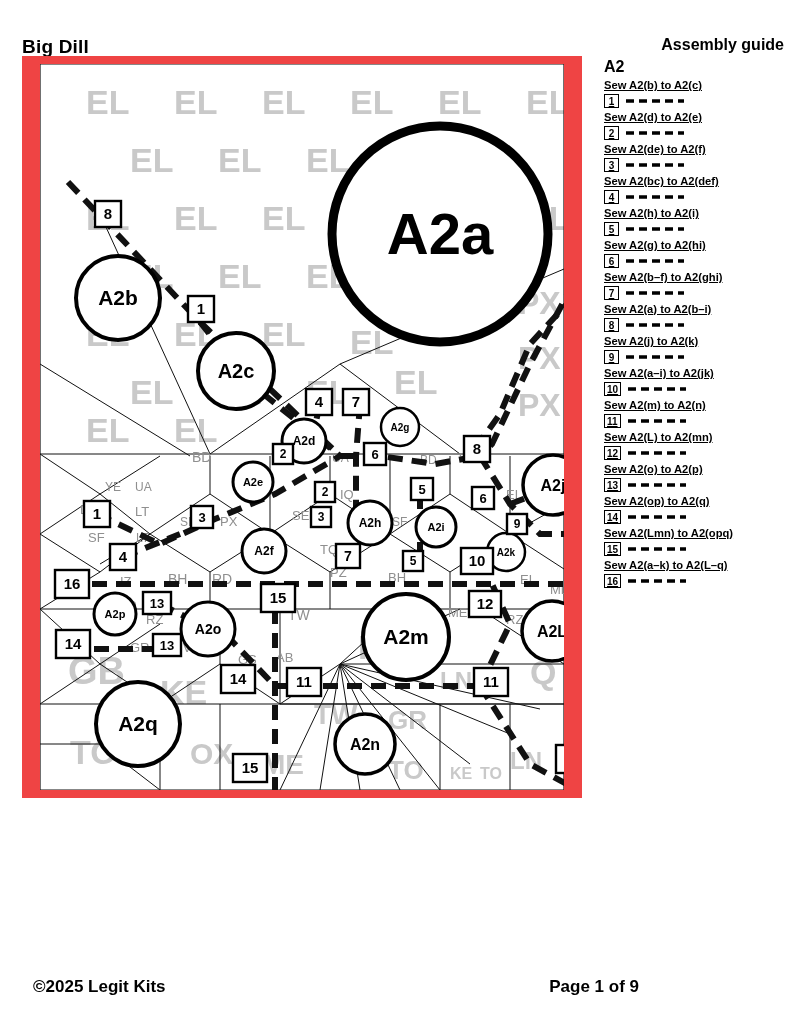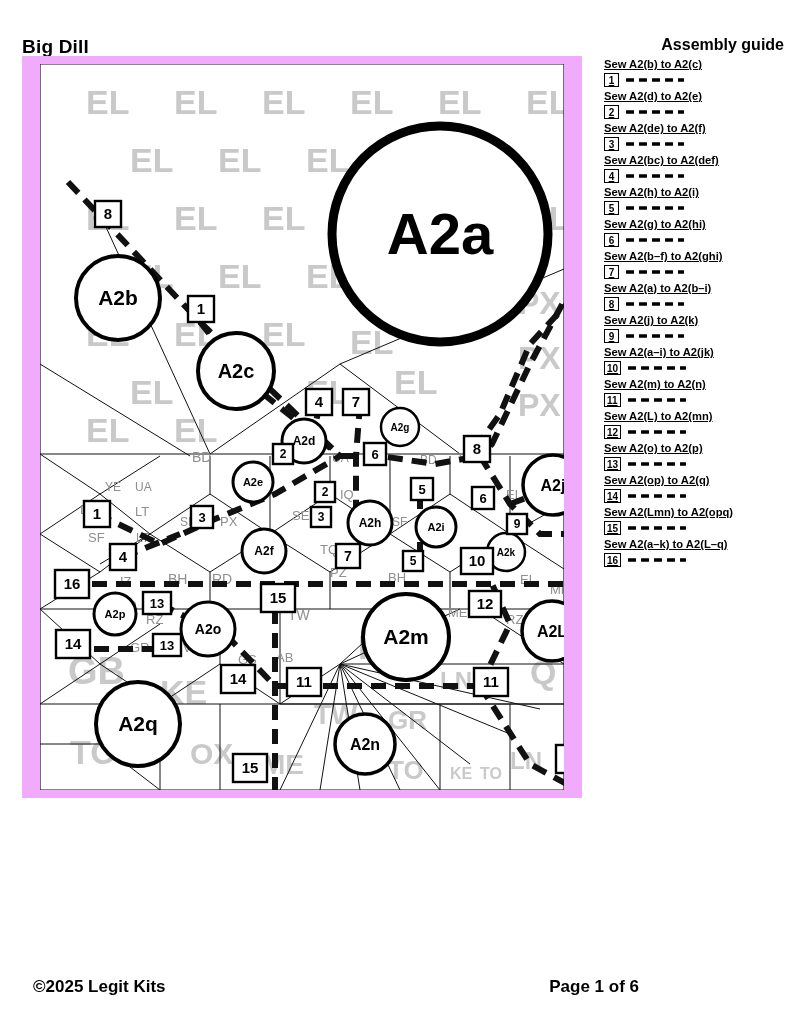--- a/index.html
+++ b/index.html
@@ -40,21 +40,21 @@
   #page-number {
     position: absolute; right: 16px; top: 0;
     font-size: 17px; font-weight: bold;
   }
 
   
   #diagram-panel {
     position: absolute;
     left: 22px; top: 56px;
     width: 560px; height: 742px;
-    background: #f0abfc;
+    background: #ef4444;
   }
   #diagram-inner {
     position: absolute;
     left: 18px; top: 8px;
     width: 524px; height: 726px;
     background: #ffffff;
     overflow: hidden;
   }
   #diagram-svg { position: absolute; left: 0; top: 0; }
 
@@ -479,20 +479,21 @@
               <rect x="193" y="690" width="34" height="28" fill="#ffffff" stroke="#000" stroke-width="2.4"></rect>
               <text x="210" y="709.4" text-anchor="middle" font-size="15" font-weight="bold" font-family="Liberation Sans, sans-serif" fill="#000">15</text>
             </g>
           </g>
       </g>
     </svg>
   </div>
 </div>
 
 <div id="guide">
+  <div id="guide-section">A2</div>
   <div id="guide-steps">
       <div class="step">
         <div class="step-text">Sew A2(b) to A2(c)</div>
         <div class="step-key">
           <div class="step-num">1</div>
           <svg width="62" height="10" class="dash-sample">
             <line x1="2" y1="5" x2="60" y2="5" stroke="#000" stroke-width="3.4" stroke-dasharray="8 5"></line>
           </svg>
         </div>
       </div>
@@ -629,14 +630,14 @@
           <svg width="62" height="10" class="dash-sample">
             <line x1="2" y1="5" x2="60" y2="5" stroke="#000" stroke-width="3.4" stroke-dasharray="8 5"></line>
           </svg>
         </div>
       </div>
     </div>
 </div>
 
 <div id="footer">
   <div id="copyright">©2025 Legit Kits</div>
-  <div id="page-number">Page 1 of 6</div>
+  <div id="page-number">Page 1 of 9</div>
 </div>
 
 </body></html>

